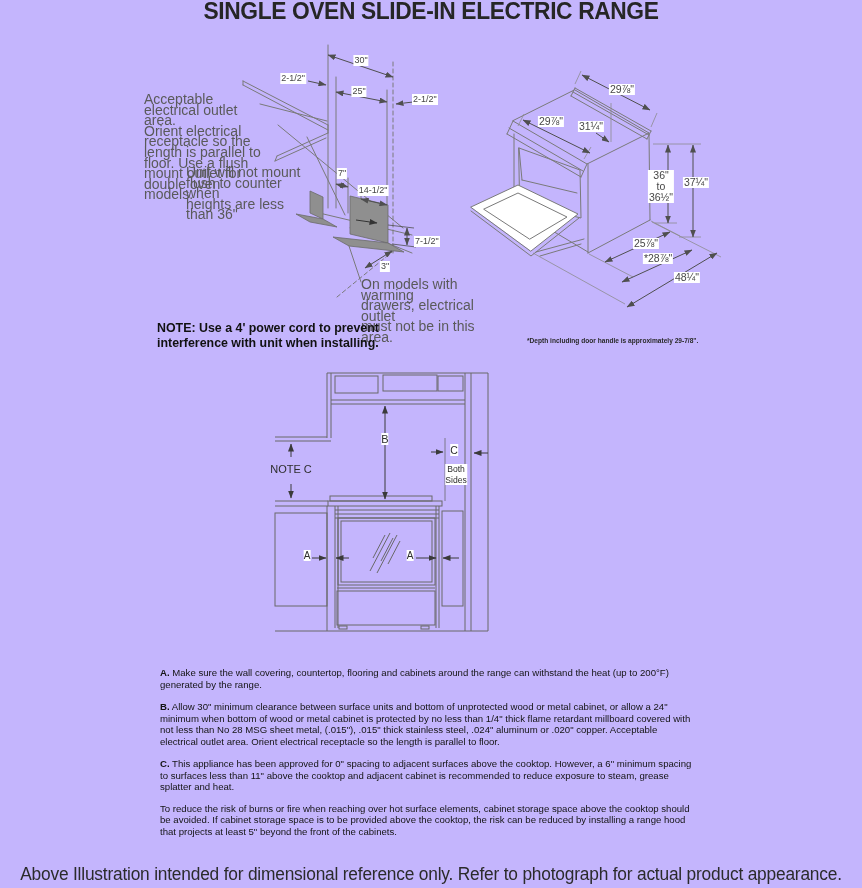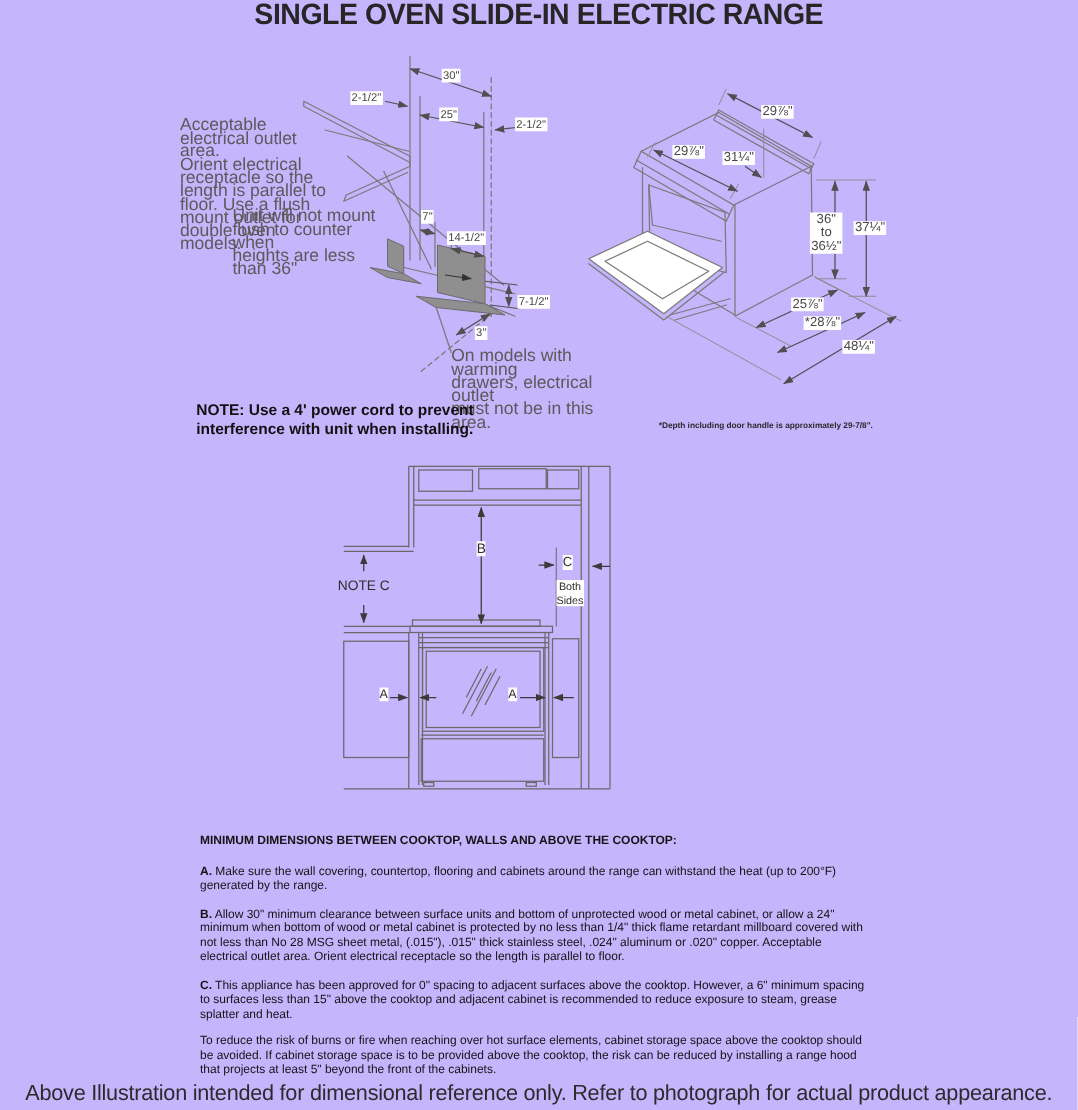--- a/index.html
+++ b/index.html
@@ -197,22 +197,21 @@
 
   <div class="midlbl ctr" style="left:385px;top:433px;font-size:11px">B</div>
   <div class="midlbl ctr" style="left:291px;top:463px;font-size:11px;background:none">NOTE C</div>
   <div class="midlbl ctr" style="left:454px;top:444px;font-size:10.5px">C</div>
   <div class="midlbl ctr" style="left:456px;top:464px;font-size:8.6px;line-height:10.5px">Both
 Sides</div>
   <div class="midlbl ctr" style="left:307px;top:550px;font-size:10px">A</div>
   <div class="midlbl ctr" style="left:410px;top:550px;font-size:10px">A</div>
 
   <div class="specs">
-    <h4>MINIMUM DIMENSIONS BETWEEN COOKTOP, WALLS AND ABOVE THE COOKTOP:</h4>
     <p><b>A.</b><span>  Make sure the wall covering, countertop, flooring and cabinets around the range can withstand the heat (up to 200°F) generated by the range.</span></p>
     <p><b>B.</b><span>  Allow 30" minimum clearance between surface units and bottom of unprotected wood or metal cabinet, or allow a 24" minimum when bottom of wood or metal cabinet is protected by no less than 1/4" thick flame retardant millboard covered with not less than No 28 MSG sheet metal, (.015"), .015" thick stainless steel, .024" aluminum or .020" copper. Acceptable electrical outlet area. Orient electrical receptacle so the length is parallel to floor.</span></p>
-    <p style="margin-bottom:10px"><b>C.</b><span> This appliance has been approved for 0" spacing to adjacent surfaces above the cooktop. However, a 6" minimum spacing to surfaces less than 15" above the cooktop and adjacent cabinet is recommended to reduce exposure to steam, grease splatter and heat.</span></p>
+    <p style="margin-bottom:10px"><b>C.</b><span> This appliance has been approved for 0" spacing to adjacent surfaces above the cooktop. However, a 6" minimum spacing to surfaces less than 11" above the cooktop and adjacent cabinet is recommended to reduce exposure to steam, grease splatter and heat.</span></p>
     <p>To reduce the risk of burns or fire when reaching over hot surface elements, cabinet storage space above the cooktop should be avoided. If cabinet storage space is to be provided above the cooktop, the risk can be reduced by installing a range hood that projects at least 5" beyond the front of the cabinets.</p>
   </div>
 
   <div class="footer">Above Illustration intended for dimensional reference only. Refer to photograph for actual product appearance.</div>
 
 </div>
 
 </body></html>

